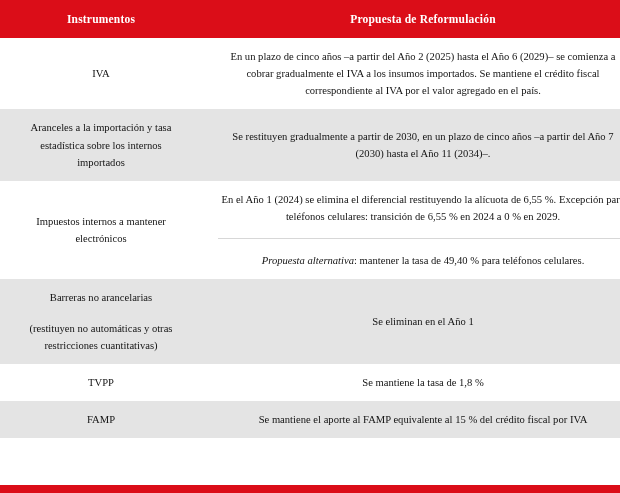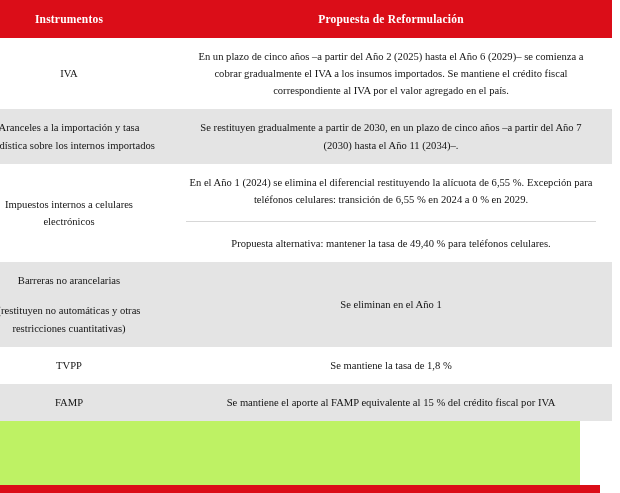--- a/index.html
+++ b/index.html
@@ -14,22 +14,21 @@
     color: #111111;
     overflow: hidden;
   }
 
   .table-wrap {
     width: 580px;
     height: 493px;
     box-sizing: border-box;
     display: flex;
     flex-direction: column;
-    background: #bef264;
-    align-items: center;
+    background: #8b5cf6;
   }
 
   table.reform-table {
     width: 620px;
     border-collapse: collapse;
     table-layout: fixed;
     border: 0;
   }
 
   
@@ -54,35 +53,35 @@
   tbody td {
     vertical-align: middle;
     border: 0;
     font-size: 10.6px;
     line-height: 1.62;
     color: #131313;
   }
   td.cell-left {
     width: 190px;
     text-align: center;
-    padding: 10px 14px;
+    padding: 10px 22px;
   }
   td.cell-right {
     width: 430px;
     text-align: center;
     padding: 10px 16px;
   }
 
   tr.row-white { background: #ffffff; }
   tr.row-gray  { background: #e4e4e4; }
 
   .cell-para { margin: 0; }
   .cell-para + .cell-para { margin-top: 13px; }
 
-  .alt-label { }
+  .alt-label { font-style: italic; }
 
   .inner-divider {
     border: 0;
     border-top: 1px solid #d7d7d7;
     margin: 13px 0 13px 0;
     width: 100%;
   }
 
   .bottom-rule {
     width: 620px;
@@ -121,21 +120,21 @@
         <td class="cell-left">
           <p class="cell-para">Aranceles a la importación y tasa estadística sobre los internos importados</p>
         </td>
         <td class="cell-right">
           <p class="cell-para">Se restituyen gradualmente a partir de 2030, en un plazo de cinco años –a partir del Año 7 (2030) hasta el Año 11 (2034)–.</p>
         </td>
       </tr>
 
       <tr class="row-white">
         <td class="cell-left">
-          <p class="cell-para">Impuestos internos a celulares electrónicos</p>
+          <p class="cell-para">Impuestos internos a mantener electrónicos</p>
         </td>
         <td class="cell-right">
           <p class="cell-para">En el Año 1 (2024) se elimina el diferencial restituyendo la alícuota de 6,55 %. Excepción para teléfonos celulares: transición de 6,55 % en 2024 a 0 % en 2029.</p>
           <hr class="inner-divider">
           <p class="cell-para"><span class="alt-label">Propuesta alternativa</span><span>: mantener la tasa de 49,40 % para teléfonos celulares.</span></p>
         </td>
       </tr>
 
       <tr class="row-gray">
         <td class="cell-left">

